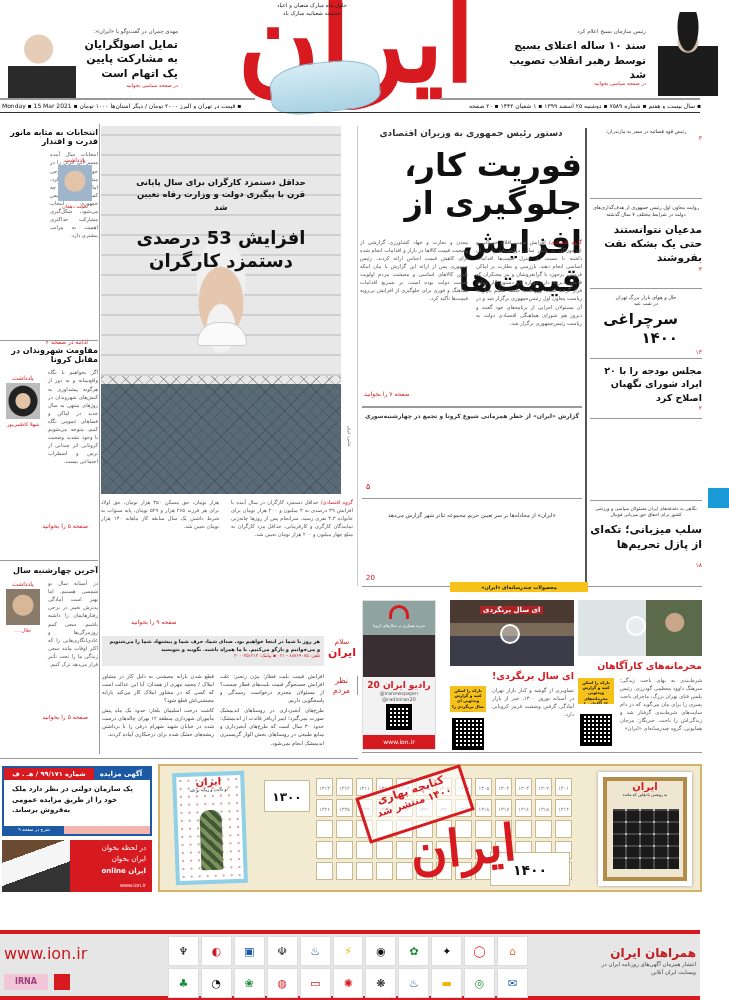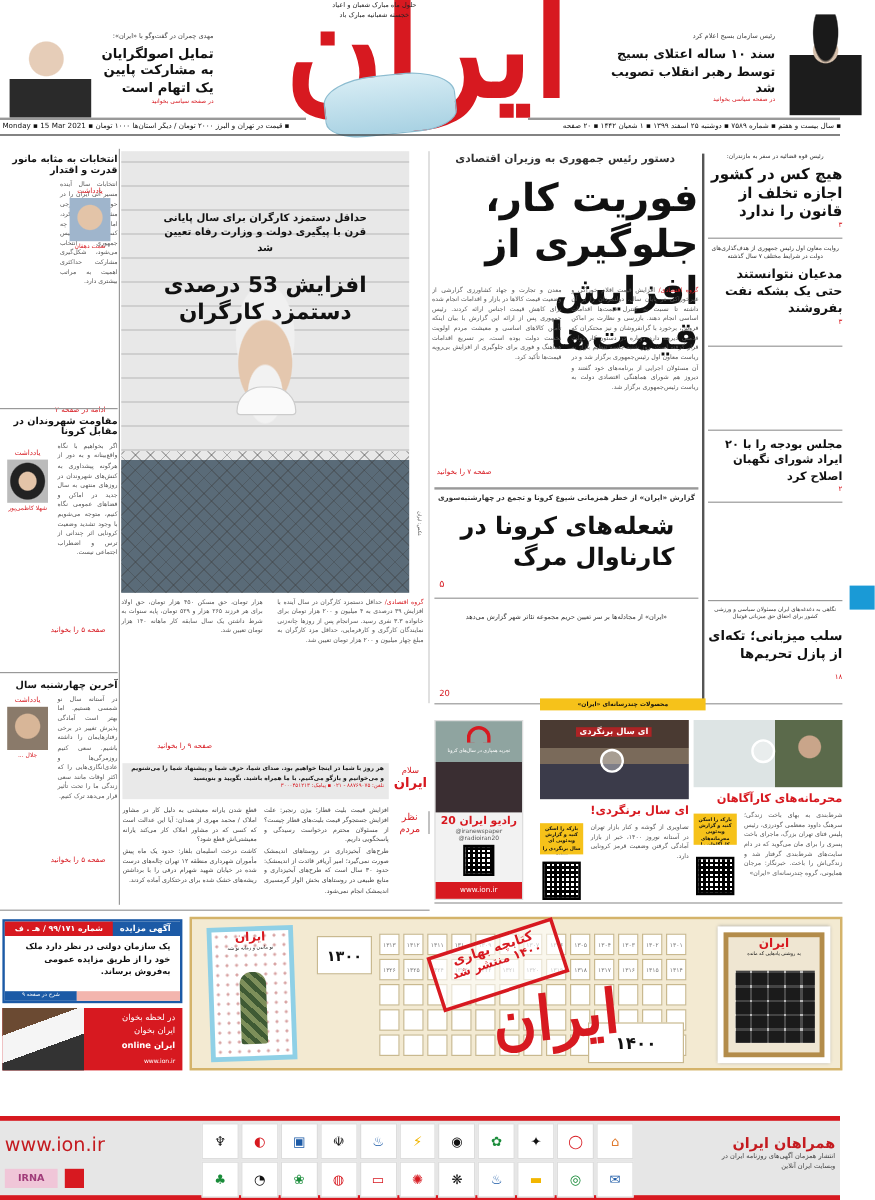--- a/index.html
+++ b/index.html
@@ -122,44 +122,47 @@
   <div class="abs body-txt" style="right:0;top:110px;width:106px;height:150px;overflow:hidden">
     <span class="red">گروه اقتصادی/</span> <span>افزایش قیمت اقلام خوراکی و غیرخوراکی در پایان سال، دولتمردان را بر آن داشته تا نسبت به کنترل قیمت‌ها اقدامات اساسی انجام دهند. بازرسی و نظارت بر اماکن فروش، برخورد با گرانفروشان و نیز محتکران که قدمتی دیرینه دارد دوباره در دستور کار دولت قرار گرفته است. روز شنبه جلسه تنظیم بازار به ریاست معاون اول رئیس‌جمهوری برگزار شد و در آن مسئولان اجرایی از برنامه‌های خود گفتند و دیروز هم شورای هماهنگی اقتصادی دولت به ریاست رئیس‌جمهوری برگزار شد.</span>
   </div>
   <div class="abs body-txt" style="left:0;top:110px;width:108px;height:138px;overflow:hidden">معدن و تجارت و جهاد کشاورزی گزارشی از وضعیت قیمت کالاها در بازار و اقدامات انجام شده برای کاهش قیمت اجناس ارائه کردند. رئیس جمهوری پس از ارائه این گزارش با بیان اینکه تأمین کالاهای اساسی و معیشت مردم اولویت نخست دولت بوده است، بر تسریع اقدامات هماهنگ و فوری برای جلوگیری از افزایش بی‌رویه قیمت‌ها تأکید کرد.</div>
   <div class="abs more" style="left:4px;top:262px">صفحه ۷ را بخوانید</div>
 </div>
 <div class="rule" style="left:362px;top:406px;width:220px;height:2px"></div>
 
 <div class="abs" style="left:362px;top:412px;width:220px;height:84px">
   <div class="kicker" style="font-size:6px;font-weight:bold">گزارش «ایران» از خطر همزمانی شیوع کرونا و تجمع در چهارشنبه‌سوری</div>
-  <div class="hl" style="font-size:20px;margin-top:6px;line-height:1.3;padding:0 20px">شعله‌های کرونا در کارناوال مرگ</div>
   <div class="abs pg" style="left:4px;top:70px">۵</div>
 </div>
 <div class="rule" style="left:362px;top:498px;width:220px"></div>
 
 <div class="abs" style="left:362px;top:512px;width:220px;height:72px">
   <div class="kicker" style="font-size:5.5px">«ایران» از مجادله‌ها بر سر تعیین حریم مجموعه تئاتر شهر گزارش می‌دهد</div>
   <div class="abs pg" style="left:4px;top:62px;font-size:7px">20</div>
 </div>
 
 <div class="vrule" style="left:585px;top:128px;height:456px;background:#555;width:2px"></div>
 <div class="abs" style="left:590px;top:128px;width:112px;height:460px">
   <div class="abs" style="left:0;top:0;width:112px">
     <div class="kicker" style="font-size:5px">رئیس قوه قضائیه در سفر به مازندران:</div>
-    <div class="hl" style="font-size:12.5px;margin-top:3px;line-height:1.25">هیچ کس در کشور اجازه تخلف از قانون را ندارد</div>
     <div class="pg" style="font-size:6px">۳</div>
   </div>
   <div class="rule" style="left:0;top:70px;width:112px"></div>
   <div class="abs" style="left:0;top:76px;width:112px">
     <div class="kicker" style="font-size:5px;line-height:1.4">روایت معاون اول رئیس جمهوری از هدف‌گذاری‌های دولت در شرایط مختلف ۷ سال گذشته</div>
     <div class="hl" style="font-size:10.5px;margin-top:4px;line-height:1.35">مدعیان نتوانستند حتی یک بشکه نفت بفروشند</div>
     <div class="pg" style="font-size:6px">۳</div>
   </div>
   <div class="rule" style="left:0;top:160px;width:112px"></div>
+  <div class="abs" style="left:0;top:166px;width:112px">
+    <div class="kicker" style="font-size:5px;padding:0 24px">حال و هوای بازار بزرگ تهران در شب عید</div>
+    <div class="hl" style="font-size:15px;margin-top:4px;line-height:1.25;padding:0 24px">سرچراغی ۱۴۰۰</div>
+    <div class="pg" style="font-size:6px">۱۳</div>
+  </div>
   <div class="rule" style="left:0;top:230px;width:112px"></div>
   <div class="abs" style="left:0;top:236px;width:112px">
     <div class="hl" style="font-size:9.5px;line-height:1.4">مجلس بودجه را با ۲۰ ایراد شورای نگهبان اصلاح کرد</div>
     <div class="pg" style="font-size:6px">۲</div>
   </div>
   <div class="rule" style="left:0;top:290px;width:112px"></div>
   <div class="rule" style="left:0;top:372px;width:112px"></div>
   <div class="abs" style="left:0;top:378px;width:112px">
     <div class="kicker" style="font-size:4.6px;line-height:1.4">نگاهی به دغدغه‌های ایران مسئولان سیاسی و ورزشی کشور برای احقاق حق میزبانی فوتبال</div>
     <div class="hl" style="font-size:11px;margin-top:4px;line-height:1.35">سلب میزبانی؛ تکه‌ای از پازل تحریم‌ها</div>
@@ -224,21 +227,21 @@
   <div class="abs body-txt" style="left:0;top:36px;width:112px;height:82px;overflow:hidden;color:#444">
     <p>قطع شدن یارانه معیشتی به دلیل کار در مشاور املاک / محمد مهری از همدان: آیا این عدالت است که کسی که در مشاور املاک کار می‌کند یارانه معیشتی‌اش قطع شود؟</p>
     <p style="margin-top:2px">کاشت درخت اسلیمان بلغار: حدود یک ماه پیش مأموران شهرداری منطقه ۱۲ تهران چاله‌های درست شده در خیابان شهید شهرام درفی را با برداشتن ریشه‌های خشک شده برای درختکاری آماده کردند.</p>
   </div>
 </div>
 <div class="rule" style="left:0;top:758px;width:358px"></div>
 
 <div class="abs" style="left:2px;top:766px;width:150px;height:70px;border:2px solid #1c5aa6;background:#fff">
   <div class="abs" style="right:0;top:0;width:58px;height:12px;background:#1c5aa6;color:#fff;font-size:7px;font-weight:bold;text-align:center;line-height:12px">آگهی مزایده</div>
   <div class="abs" style="left:0;top:0;width:90px;height:12px;background:#d71920;color:#fff;font-size:6.5px;font-weight:bold;text-align:center;line-height:12px">شماره ۹۹/۱۷۱ / هـ . ف</div>
-  <div class="abs" style="left:8px;top:16px;width:130px;font-size:7px;font-weight:bold;text-align:right;line-height:1.5">یک سازمان دولتی در نظر دارد ملک خود را از طریق مزایده عمومی به‌فروش برساند.</div>
+  <div class="abs" style="left:8px;top:16px;width:130px;font-size:7px;font-weight:bold;text-align:left;line-height:1.5">یک سازمان دولتی در نظر دارد ملک خود را از طریق مزایده عمومی به‌فروش برساند.</div>
   <div class="abs" style="left:0;bottom:0;width:60px;height:8px;background:#1c5aa6;color:#fff;font-size:4.5px;line-height:8px;text-align:center">شرح در صفحه ۹</div>
   <div class="abs" style="left:60px;bottom:0;width:86px;height:8px;background:#f3b5ae"></div>
 </div>
 
 <div class="abs" style="left:2px;top:840px;width:150px;height:52px;background:#d71920">
   <div class="abs photo" style="left:0;top:0;width:68px;height:52px;background:linear-gradient(160deg,#6b4a32 0 30%,#f5f5f5 30% 60%,#333 60%)"></div>
   <div class="abs" style="right:6px;top:4px;font-size:7px;color:#fff">در لحظه بخوان</div>
   <div class="abs" style="right:6px;top:15px;font-size:7px;color:#fff">ایران بخوان</div>
   <div class="abs" style="right:6px;top:27px;font-size:7px;color:#fff;font-weight:bold">ایران online</div>
   <div class="abs" style="right:6px;top:42px;font-size:5px;color:#fff;direction:ltr">www.ion.ir</div>

